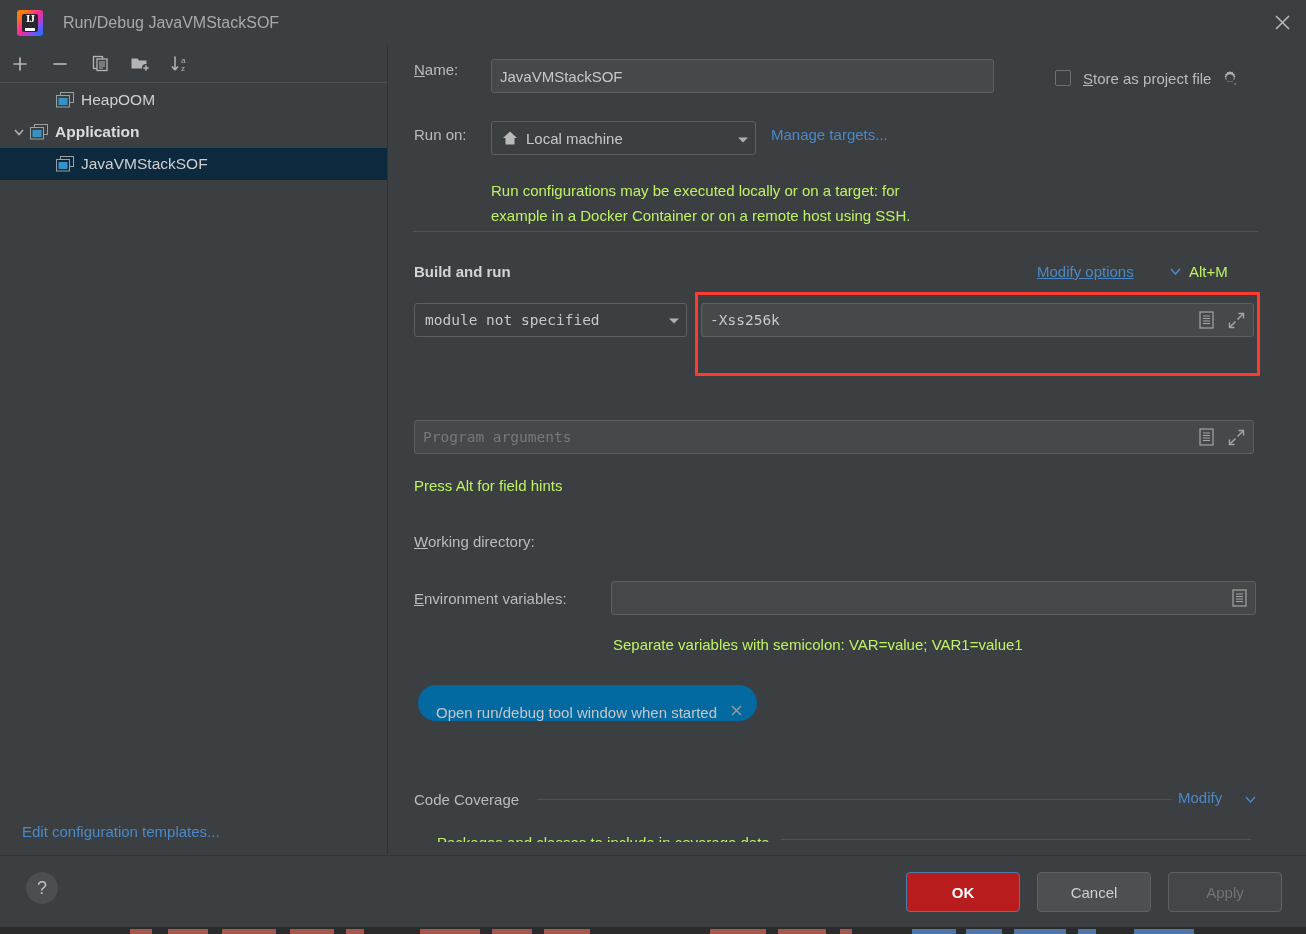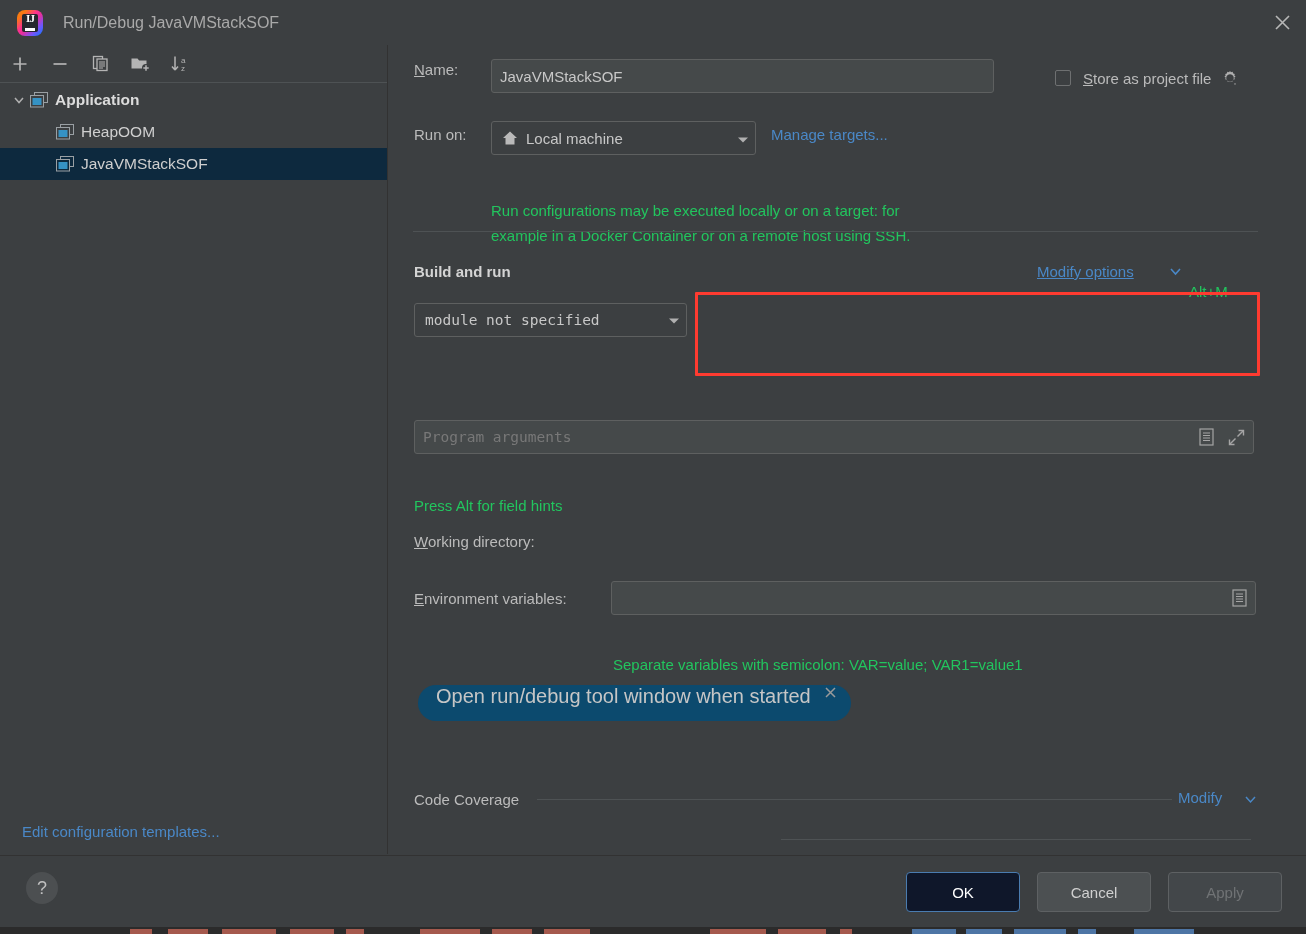--- a/index.html
+++ b/index.html
@@ -28,21 +28,21 @@
     left: 0; top: 0;
     width: 1306px; height: 45px;
     background: #3c3f41;
     display: flex;
     align-items: center;
   }
   .ij-logo {
     width: 26px; height: 26px;
     margin-left: 17px;
     position: relative;
-    border-radius: 8px;
+    border-radius: 3px;
     background:
       linear-gradient(135deg, #f97a12 0%, #f97a12 18%, #ff318c 42%, #e52fa0 55%, #6b57ff 78%, #087cfa 100%);
     overflow: hidden;
   }
   .ij-logo::before {
     content: "";
     position: absolute;
     left: 5px; top: 4px;
     width: 16px; height: 18px;
     background: #27282e;
@@ -175,39 +175,39 @@
     padding: 0 6px 0 10px;
     color: #c8c8c8;
     font-size: 15px;
     cursor: pointer;
   }
   .combo .caret { margin-left: auto; padding-left: 10px; }
 
   .link { color: #4a88c7; cursor: pointer; font-size: 15px; }
   .link.u { text-decoration: underline; }
 
-  .hint { color: #22c55e; font-size: 15px; margin-top: 20px; }
+  .hint { color: #bef264; font-size: 15px; }
 
   .hr {
     position: absolute;
     height: 1px;
     background: #4e5254;
   }
 
   .section-title { color: #d4d4d4; font-weight: bold; font-size: 15px; }
 
   .chip {
-    background: #0c4a6e;
+    background: #0369a1;
     border-radius: 18px;
     height: 36px;
     display: inline-flex;
-    align-items: flex-start;
+    align-items: flex-end;
     padding: 0 14px 0 18px;
     color: #c6c6c6;
-    font-size: 20px;
+    font-size: 15px;
     cursor: pointer;
   }
   .chip .x { margin-left: 13px; color: #9a9a9a; font-size: 16px; }
 
   .checkbox-sq {
     width: 16px; height: 16px;
     border: 1px solid #6e7071;
     border-radius: 2px;
     background: #3c3f41;
     display: inline-block;
@@ -263,24 +263,24 @@
     height: 40px;
     border-radius: 4px;
     display: flex; align-items: center; justify-content: center;
     font-size: 15px;
     cursor: pointer;
     border: 1px solid #5e6163;
     background: #4c5052;
     color: #d0d0d0;
   }
   .dlg-btn.primary {
-    background: #0f172a;
+    background: #b91c1c;
     border-color: #4a7cb0;
     color: #ffffff;
-    font-weight: normal;
+    font-weight: bold;
   }
   .dlg-btn.disabled {
     color: #707375;
     background: #43474a;
   }
 
   
   .console-sliver {
     position: absolute;
     left: 0; top: 927px;
@@ -360,45 +360,45 @@
         <svg width="20" height="20" viewBox="0 0 20 20">
           <path d="M5 2.5 V16 M5 16 L2 12.5 M5 16 L8 12.5" stroke="#b4b4b4" stroke-width="1.5" fill="none"></path>
           <text x="11" y="8.5" font-size="8" fill="#b4b4b4" font-family="Liberation Sans, sans-serif">a</text>
           <text x="11" y="17" font-size="8" fill="#b4b4b4" font-family="Liberation Sans, sans-serif">z</text>
         </svg>
       </div>
     </div>
 
     <div class="tree">
 
-      <div class="tree-row group">
-        <span class="chevron">
-          <svg width="12" height="12" viewBox="0 0 12 12">
-              <path d="M2 4 L6 8.5 L10 4" stroke="#b0b0b0" stroke-width="1.5" fill="none"></path>
-            </svg>
-        </span>
-        <span class="node-icon">
-          <svg width="18" height="16" viewBox="0 0 18 16">
-            <rect x="4.5" y="0.5" width="13" height="10" fill="#3c3f41" stroke="#9aa0a4" stroke-width="1"></rect>
-            <rect x="0.5" y="3.5" width="13" height="11.5" fill="#3c3f41" stroke="#9aa0a4" stroke-width="1"></rect>
-            <rect x="2.5" y="6" width="9" height="7" fill="#3592c4"></rect>
-          </svg>
-        </span>
-        <span class="label">Application</span>
-      </div>
-
       <div class="tree-row child">
         <span class="node-icon">
           <svg width="18" height="16" viewBox="0 0 18 16">
             <rect x="4.5" y="0.5" width="13" height="10" fill="#3c3f41" stroke="#9aa0a4" stroke-width="1"></rect>
             <rect x="0.5" y="3.5" width="13" height="11.5" fill="#3c3f41" stroke="#9aa0a4" stroke-width="1"></rect>
             <rect x="2.5" y="6" width="9" height="7" fill="#3592c4"></rect>
           </svg>
         </span>
         <span class="label">HeapOOM</span>
+      </div>
+
+      <div class="tree-row group">
+        <span class="chevron">
+          <svg width="12" height="12" viewBox="0 0 12 12">
+              <path d="M2 4 L6 8.5 L10 4" stroke="#b0b0b0" stroke-width="1.5" fill="none"></path>
+            </svg>
+        </span>
+        <span class="node-icon">
+          <svg width="18" height="16" viewBox="0 0 18 16">
+            <rect x="4.5" y="0.5" width="13" height="10" fill="#3c3f41" stroke="#9aa0a4" stroke-width="1"></rect>
+            <rect x="0.5" y="3.5" width="13" height="11.5" fill="#3c3f41" stroke="#9aa0a4" stroke-width="1"></rect>
+            <rect x="2.5" y="6" width="9" height="7" fill="#3592c4"></rect>
+          </svg>
+        </span>
+        <span class="label">Application</span>
       </div>
 
       <div class="tree-row child selected">
         <span class="node-icon">
           <svg width="18" height="16" viewBox="0 0 18 16">
             <rect x="4.5" y="0.5" width="13" height="10" fill="#0d293e" stroke="#9aa0a4" stroke-width="1"></rect>
             <rect x="0.5" y="3.5" width="13" height="11.5" fill="#0d293e" stroke="#9aa0a4" stroke-width="1"></rect>
             <rect x="2.5" y="6" width="9" height="7" fill="#3592c4"></rect>
           </svg>
         </span>
@@ -465,20 +465,39 @@
 
     <div class="combo mono" style="position:absolute; left:25px; top:270px; width:273px; font-family:'DejaVu Sans Mono',monospace; font-size:14.5px;">
       <span>module not specified</span>
       <span class="caret">
         <svg width="12" height="8" viewBox="0 0 12 8">
             <path d="M1 1.5 L6 6.5 L11 1.5 Z" fill="#b0b0b0"></path>
           </svg>
       </span>
     </div>
 
+    <div class="text-field mono" style="position:absolute; left:312px; top:270px; width:553px;">
+      <span>-Xss256k</span>
+      <span style="margin-left:auto; display:flex; align-items:center; gap:14px;">
+        <span class="fi-icon">
+          <svg width="15" height="18" viewBox="0 0 15 18">
+            <rect x="1" y="1" width="13" height="16" fill="none" stroke="#a5a5a5" stroke-width="1.2"></rect>
+            <path d="M4 5 H11 M4 7.5 H11 M4 10 H11 M4 12.5 H11" stroke="#a5a5a5" stroke-width="1.2"></path>
+          </svg>
+        </span>
+        <span class="fi-icon">
+          <svg width="17" height="17" viewBox="0 0 17 17">
+            <path d="M10.5 1.5 H15.5 V6.5" stroke="#a5a5a5" stroke-width="1.4" fill="none"></path>
+            <path d="M15.5 1.5 L9.5 7.5" stroke="#a5a5a5" stroke-width="1.4"></path>
+            <path d="M6.5 15.5 H1.5 V10.5" stroke="#a5a5a5" stroke-width="1.4" fill="none"></path>
+            <path d="M1.5 15.5 L7.5 9.5" stroke="#a5a5a5" stroke-width="1.4"></path>
+          </svg>
+        </span>
+      </span>
+    </div>
 
 
     <div class="text-field mono" style="position:absolute; left:25px; top:387px; width:840px;">
       <span class="ph">Program arguments</span>
       <span style="margin-left:auto; display:flex; align-items:center; gap:14px;">
         <span class="fi-icon">
           <svg width="15" height="18" viewBox="0 0 15 18">
             <rect x="1" y="1" width="13" height="16" fill="none" stroke="#a5a5a5" stroke-width="1.2"></rect>
             <path d="M4 5 H11 M4 7.5 H11 M4 10 H11 M4 12.5 H11" stroke="#a5a5a5" stroke-width="1.2"></path>
           </svg>

